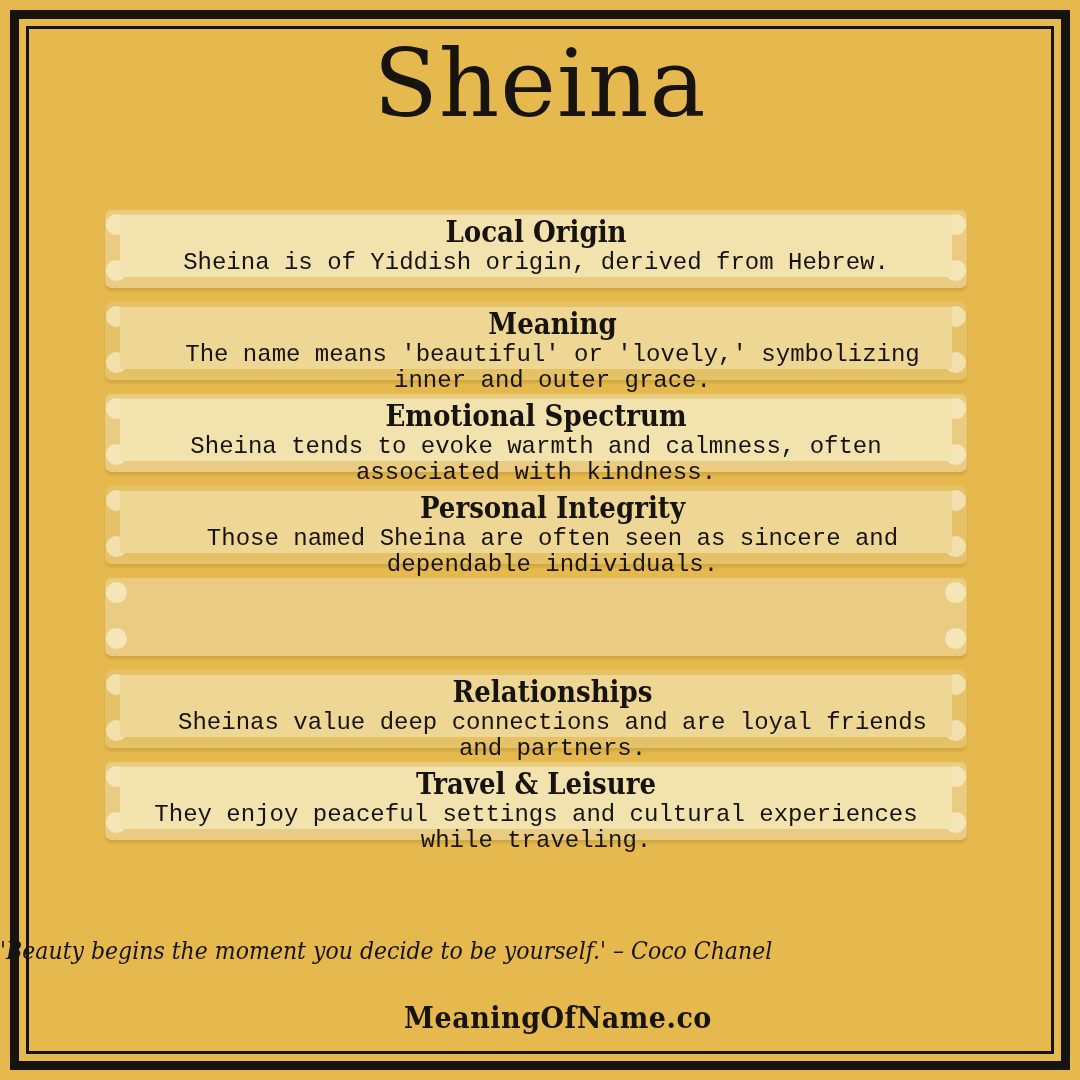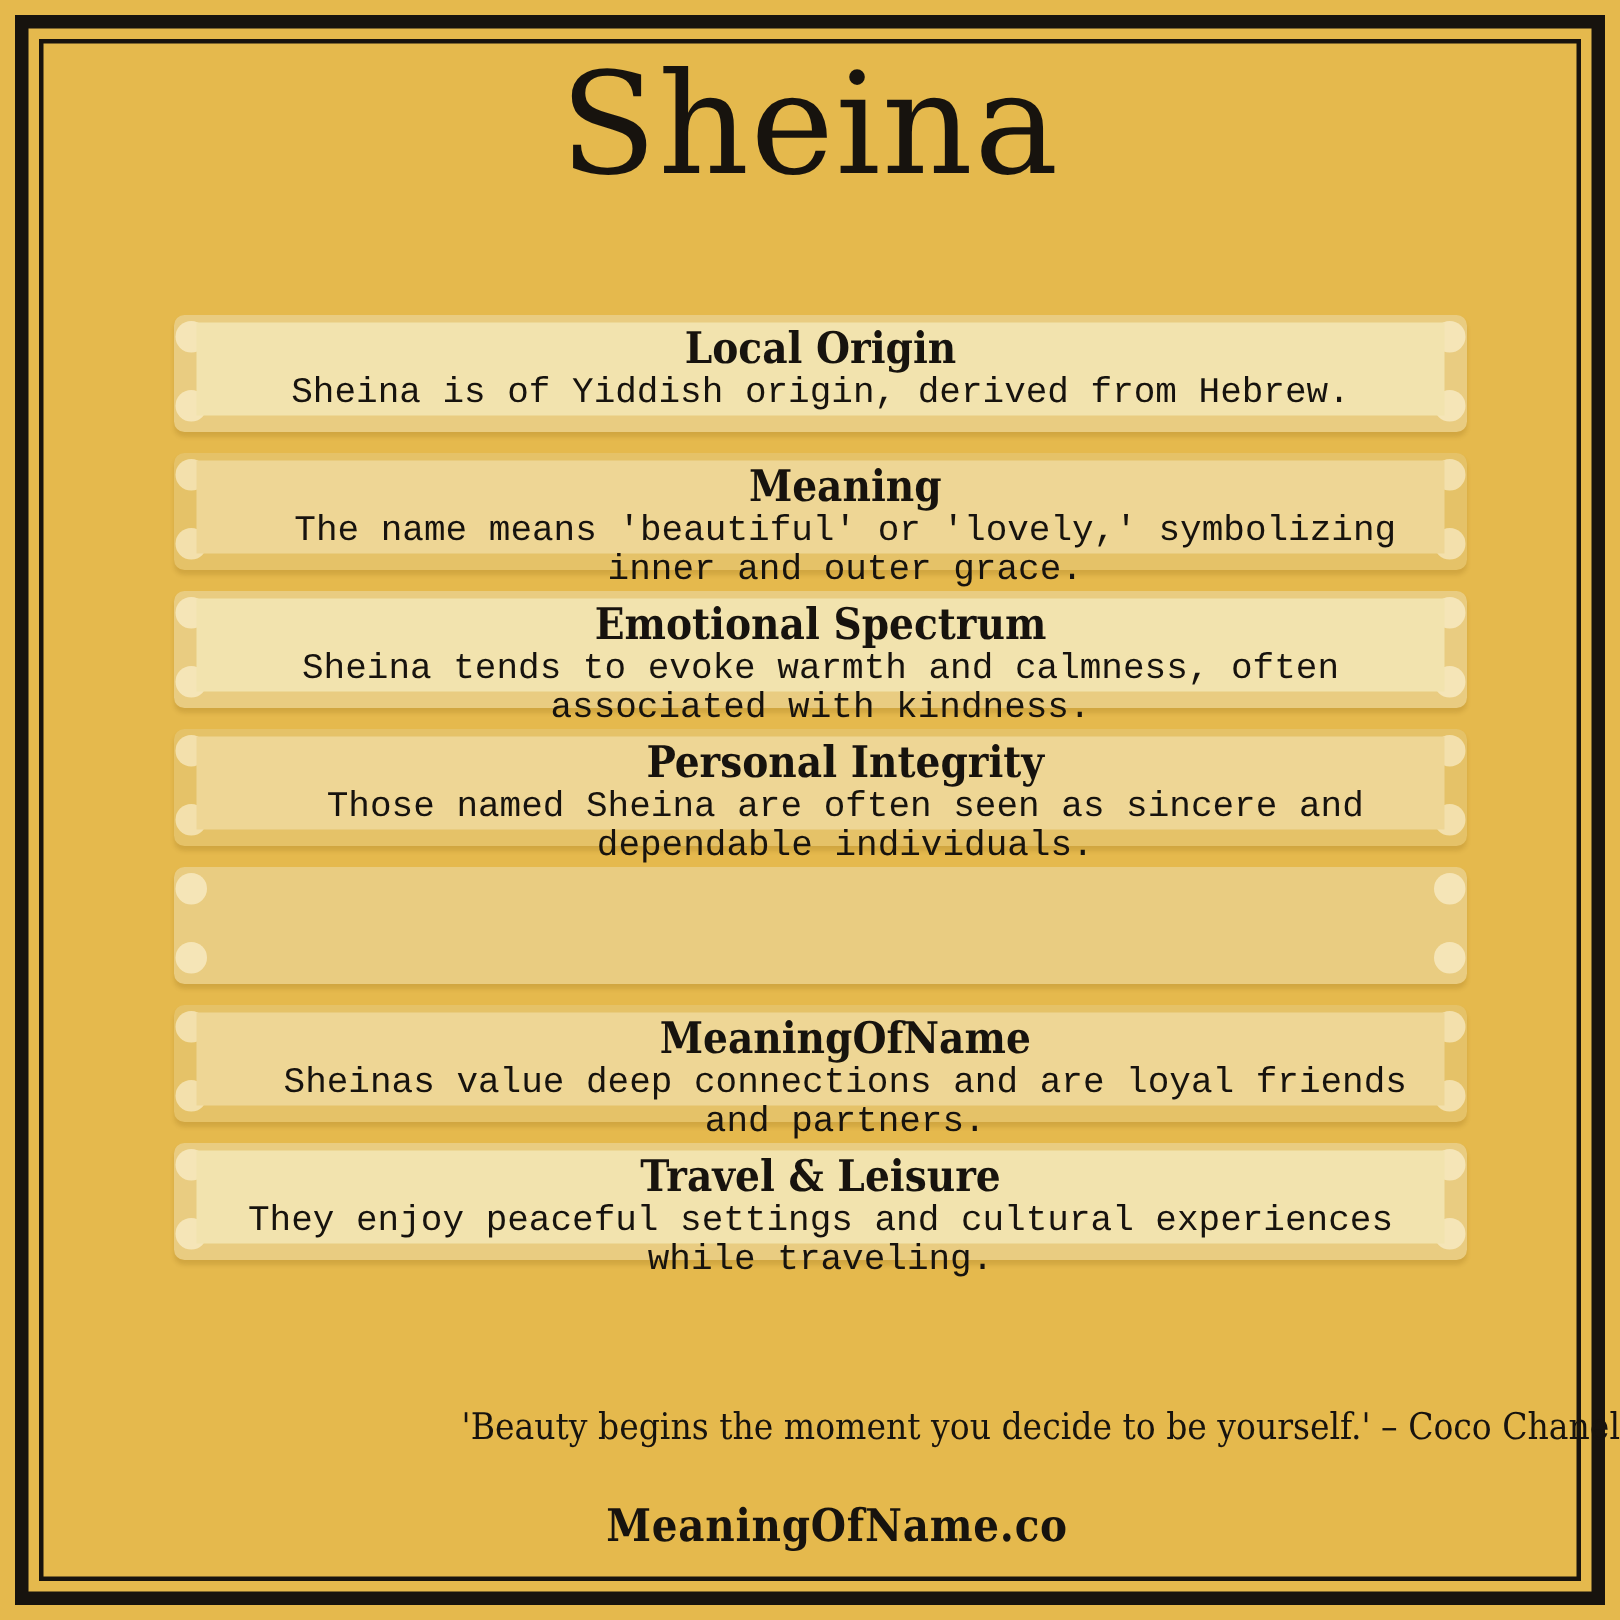--- a/index.html
+++ b/index.html
@@ -22,21 +22,21 @@
     border: 3px solid var(--border, #17130e);
     pointer-events: none;
   }
   .page-title {
     position: absolute; top: 30px; left: 0; width: 100%;
     margin: 0; text-align: center;
     font-size: 94px; font-weight: normal; line-height: 1.15;
     letter-spacing: 1px;
   }
   .cards {
-    position: absolute; top: 210px; left: 116px; width: 862px;
+    position: absolute; top: 210px; left: 105px; width: 862px;
   }
   .card {
     position: relative;
     height: 78px;
     margin-bottom: 14px;
     border-radius: 7px;
     box-shadow: 0 3px 3px rgba(122, 84, 10, 0.18);
   }
   .card.odd  { background: var(--card-edge-odd, #e9cc81); }
   .card.even { background: var(--card-edge-even, #e5c268); }
@@ -60,22 +60,22 @@
   .rivet {
     position: absolute; width: 21px; height: 21px; border-radius: 50%;
     background: rgba(255, 249, 227, 0.55);
   }
   .rivet.tl { left: 1px;  top: 4px; }
   .rivet.tr { right: 1px; top: 4px; }
   .rivet.bl { left: 1px;  bottom: 7px; }
   .rivet.br { right: 1px; bottom: 7px; }
   .quote {
     position: absolute; top: 936px; left: 0; width: 100%;
-    margin: 0; text-align: right;
-    font-size: 24.5px; line-height: 1.2;
+    margin: 0; text-align: left;
+    font-style: italic; font-size: 24.5px; line-height: 1.2;
     font-stretch: condensed;
   }
   .brand {
     position: absolute; top: 982px; left: 0; width: 100%;
     margin: 18px; text-align: center;
     font-size: 30px; font-weight: bold; line-height: 1.2;
     letter-spacing: 0.5px;
     font-stretch: condensed;
   }
 </style>
@@ -138,21 +138,21 @@
     <span class="rivet bl"></span>
     <span class="rivet br"></span>
   </section>
 
   <section class="card even">
     <span class="rivet tl"></span>
     <span class="rivet tr"></span>
     <span class="rivet bl"></span>
     <span class="rivet br"></span>
     <div class="card-inner">
-      <h2 class="card-heading">MeaningOfName</h2>
+      <h2 class="card-heading">Relationships</h2>
       <p class="card-body">Sheinas value deep connections and are loyal friends and partners.</p>
     </div>
   </section>
 
   <section class="card odd">
     <span class="rivet tl"></span>
     <span class="rivet tr"></span>
     <span class="rivet bl"></span>
     <span class="rivet br"></span>
     <div class="card-inner">

